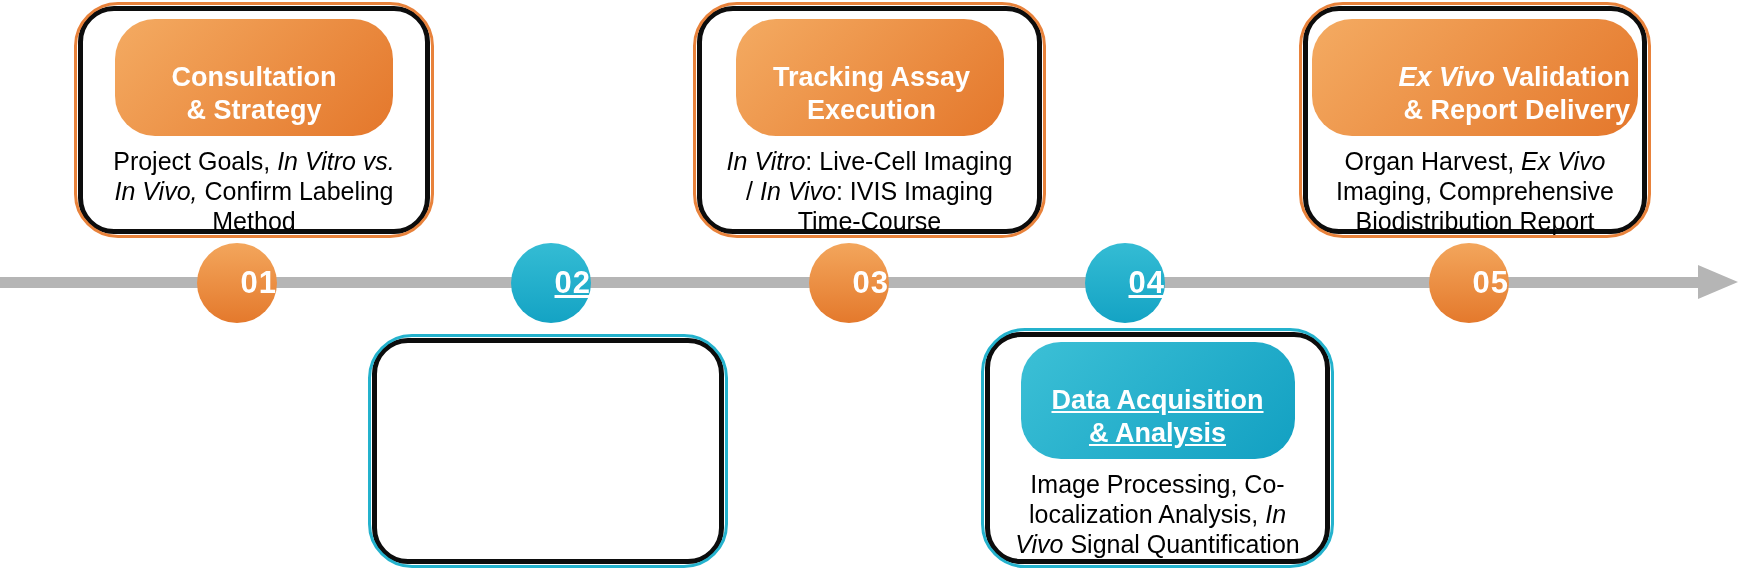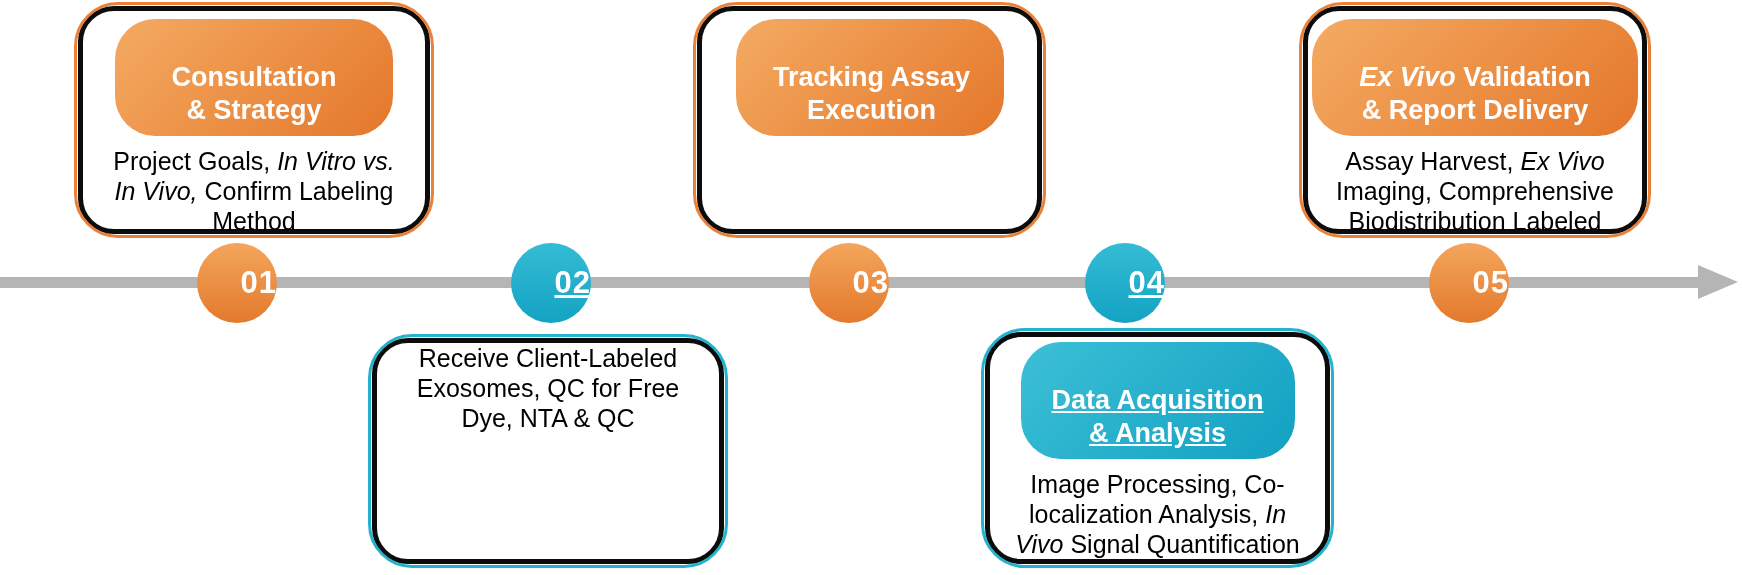--- a/index.html
+++ b/index.html
@@ -41,21 +41,21 @@
 
   
   .pill{margin:5px auto 10px;color:#fff;font-weight:bold;font-size:27px;line-height:1.22;
     text-align:center;border-radius:40px;padding:9px 8px;white-space:pre-line;}
   .accent-orange .pill{background:linear-gradient(135deg,#f4ab62 0%,#e4772b 100%);margin-top:8px;}
   .accent-teal .pill{background:linear-gradient(135deg,#3cc0d6 0%,#12a0c2 100%);}
   .card-1 .pill{width:262px;}
   .card-2 .pill{width:232px;}
   .card-3 .pill{width:248px;padding-left:12px;}
   .card-4 .pill{width:258px;text-decoration:underline;}
-  .card-5 .pill{width:310px;}
+  .card-5 .pill{width:310px;text-align:right;}
 
   
   .body{padding:0 21px;font-size:25px;line-height:1.2;color:#000;text-align:center;}
 </style>
 </head>
 <body>
 
 <div id="diagram">
 
   <div class="tl-line"></div>
@@ -63,44 +63,44 @@
 
   <div class="card accent-orange card-1">
     <div class="pill">
       <span><span>Consultation
 &amp; Strategy</span></span>
     </div>
     <div class="body"><span>Project Goals, </span><i>In Vitro vs. In Vivo,</i><span> Confirm Labeling Method</span></div>
   </div>
 
   <div class="card accent-teal card-2">
-    <div class="body"><span>Receive Client-Labeled Exosomes, QC for Free Dye, NTA &amp; QC</span></div>
   </div>
 
   <div class="card accent-orange card-3">
     <div class="pill">
       <span><span>Tracking Assay
 Execution</span></span>
     </div>
+    <div class="body"><i>In Vitro</i><span>: Live-Cell Imaging / </span><i>In Vivo</i><span>: IVIS Imaging Time-Course</span></div>
   </div>
 
   <div class="card accent-teal card-4">
     <div class="pill">
       <span><span>Data Acquisition
 &amp; Analysis</span></span>
     </div>
     <div class="body"><span>Image Processing, Co-localization Analysis, </span><i>In Vivo</i><span> Signal Quantification</span></div>
   </div>
 
   <div class="card accent-orange card-5">
     <div class="pill">
       <span><i>Ex Vivo</i><span> Validation
 &amp; Report Delivery</span></span>
     </div>
-    <div class="body"><span>Assay Harvest, </span><i>Ex Vivo</i><span> Imaging, Comprehensive Biodistribution Labeled</span></div>
+    <div class="body"><span>Organ Harvest, </span><i>Ex Vivo</i><span> Imaging, Comprehensive Biodistribution Report</span></div>
   </div>
 
   <div class="circle accent-orange circle-1">
     <span>01</span>
   </div>
   <div class="circle accent-teal circle-2">
     <span>02</span>
   </div>
   <div class="circle accent-orange circle-3">
     <span>03</span>

